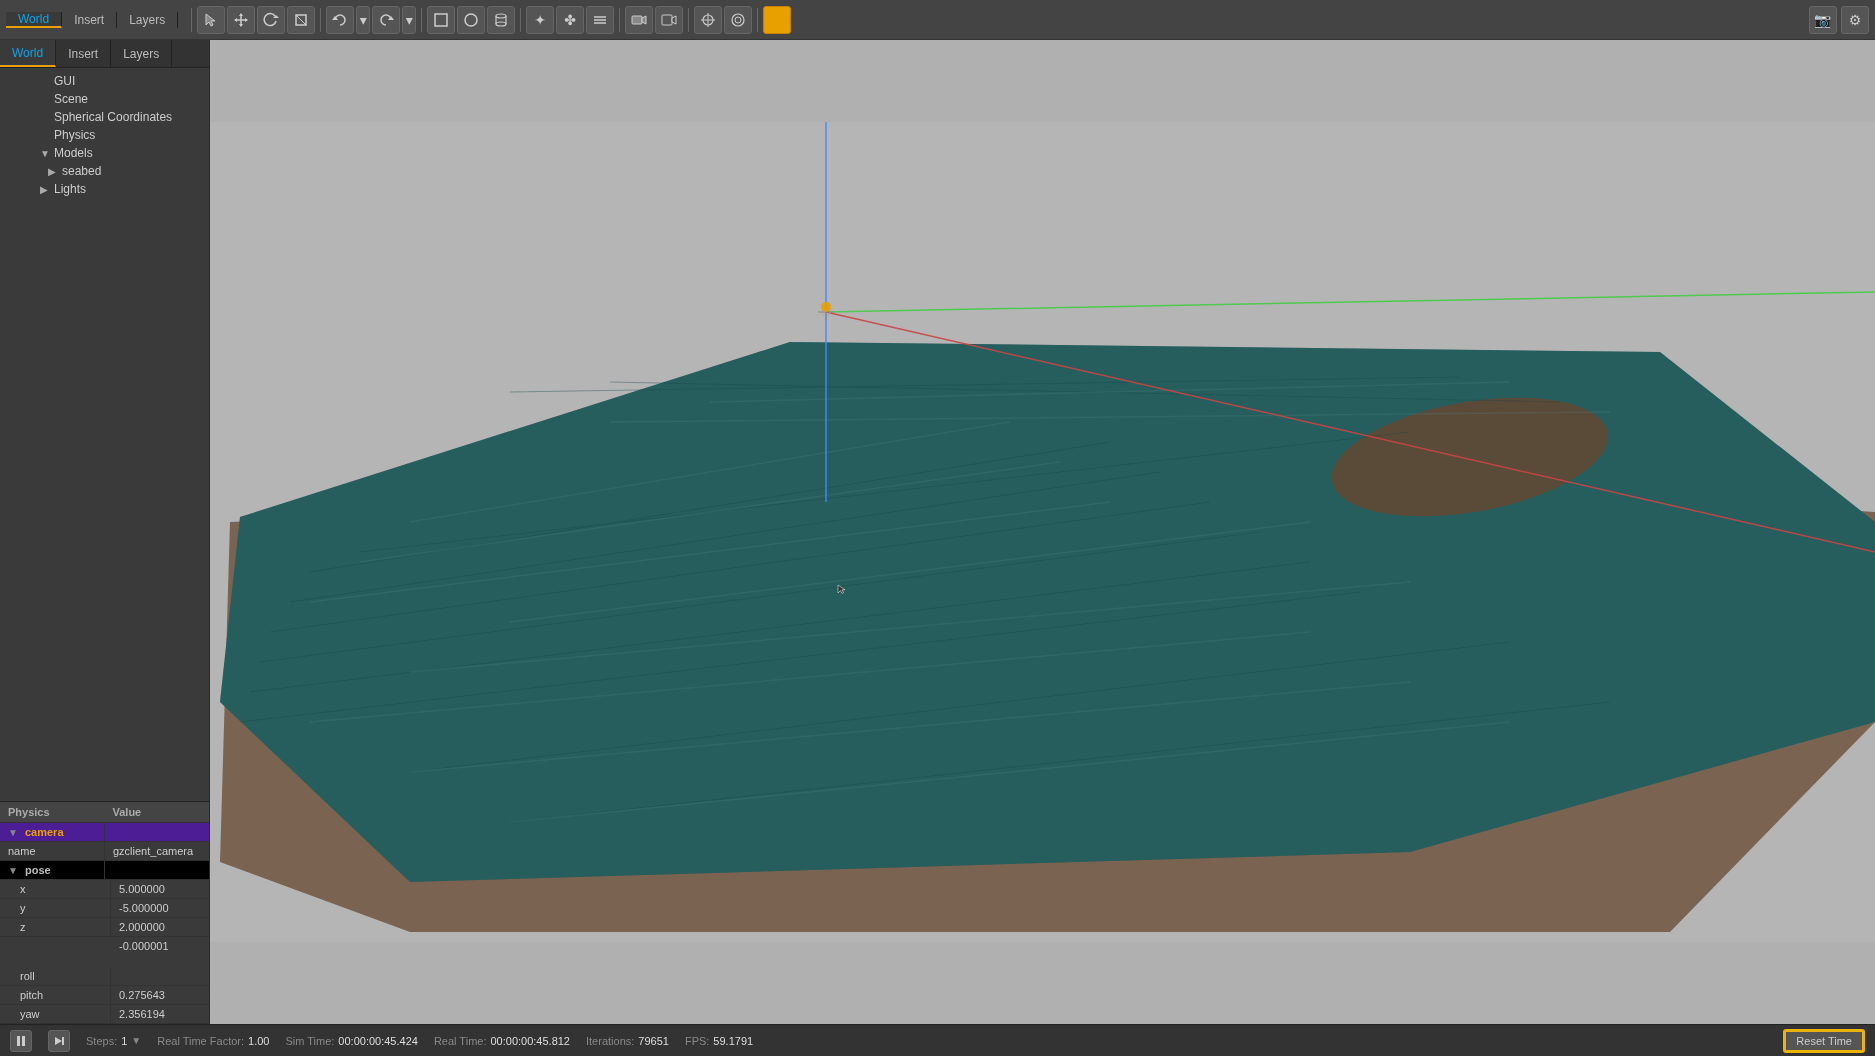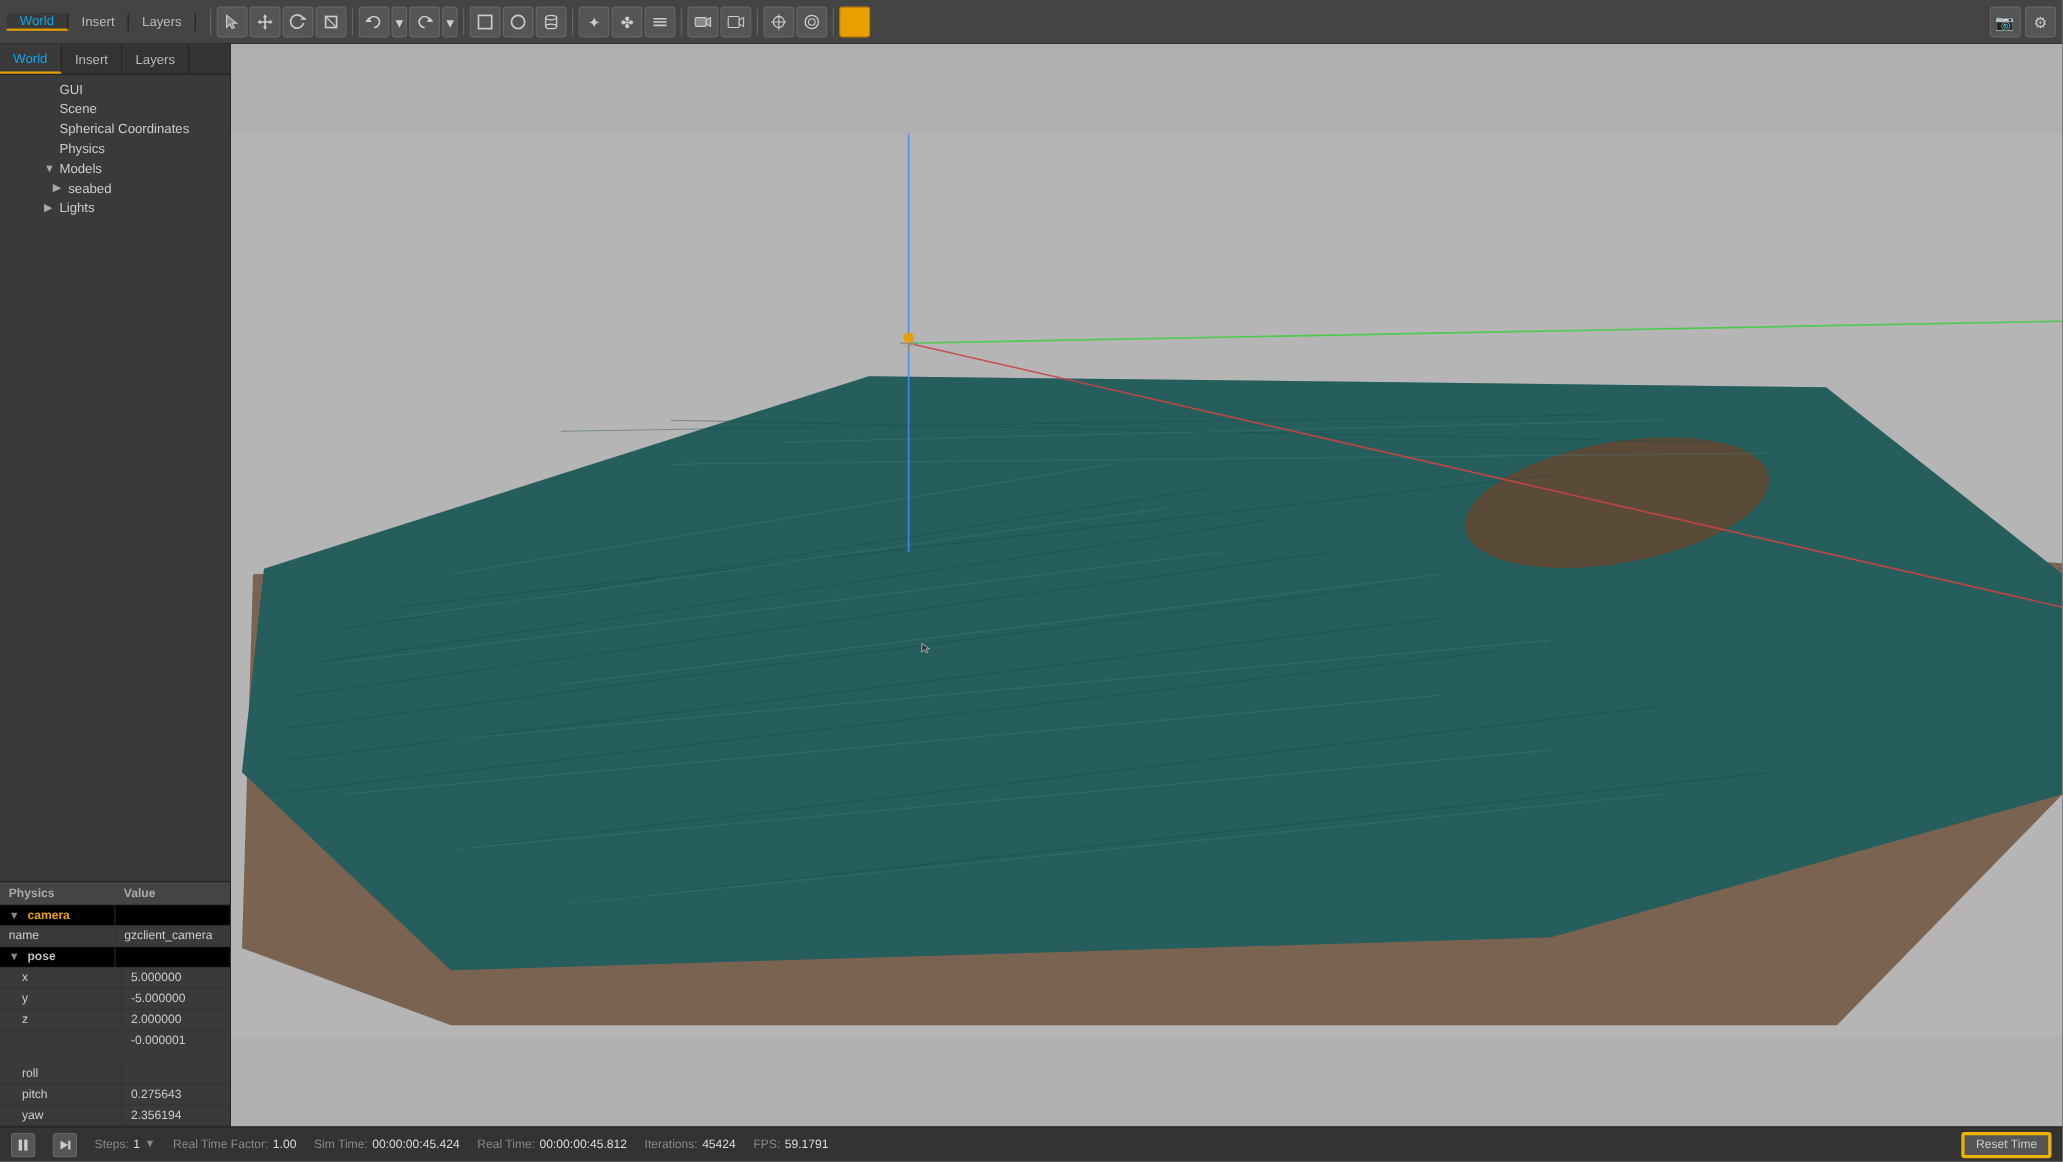--- a/index.html
+++ b/index.html
@@ -139,21 +139,21 @@
       font-size: 11px;
     }
     .property-cell {
       padding: 3px 8px;
       flex: 1;
       color: #ccc;
       border-right: 1px solid #333;
     }
     .property-cell:last-child { border-right: none; }
     .property-row.section .property-cell {
-      background: #000000;
+      background: #4c1d95;
       color: #e8a000;
       font-weight: bold;
     }
     .property-row.subsection .property-cell {
       background: #000000;
       color: #ccc;
       font-weight: bold;
     }
     .property-row.subsection .property-cell:first-child {
       color: #bbb;
@@ -558,21 +558,21 @@
     <span class="bottom-bar-value">00:00:00:45.424</span>
   </div>
 
   <div class="bottom-bar-item">
     <span class="bottom-bar-label">Real Time:</span>
     <span class="bottom-bar-value">00:00:00:45.812</span>
   </div>
 
   <div class="bottom-bar-item">
     <span class="bottom-bar-label">Iterations:</span>
-    <span class="bottom-bar-value">45424</span>
+    <span class="bottom-bar-value">79651</span>
   </div>
 
   <div class="bottom-bar-item">
     <span class="bottom-bar-label">FPS:</span>
     <span class="bottom-bar-value">59.1791</span>
   </div>
 
   <button class="reset-btn">Reset Time</button>
 </div>
 

